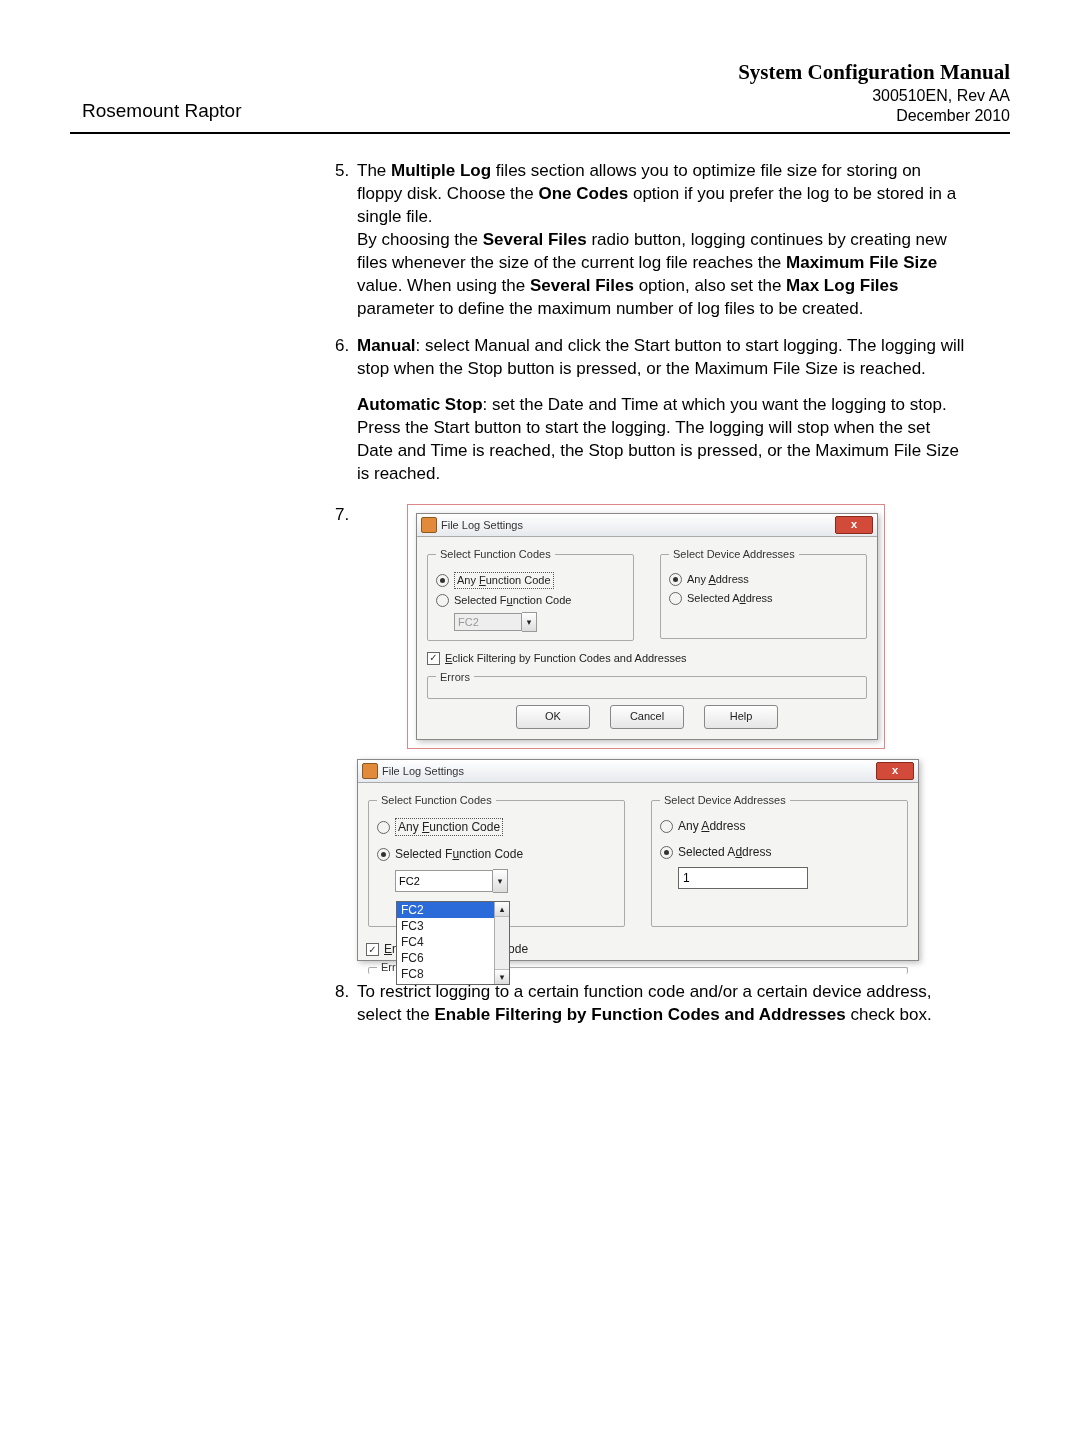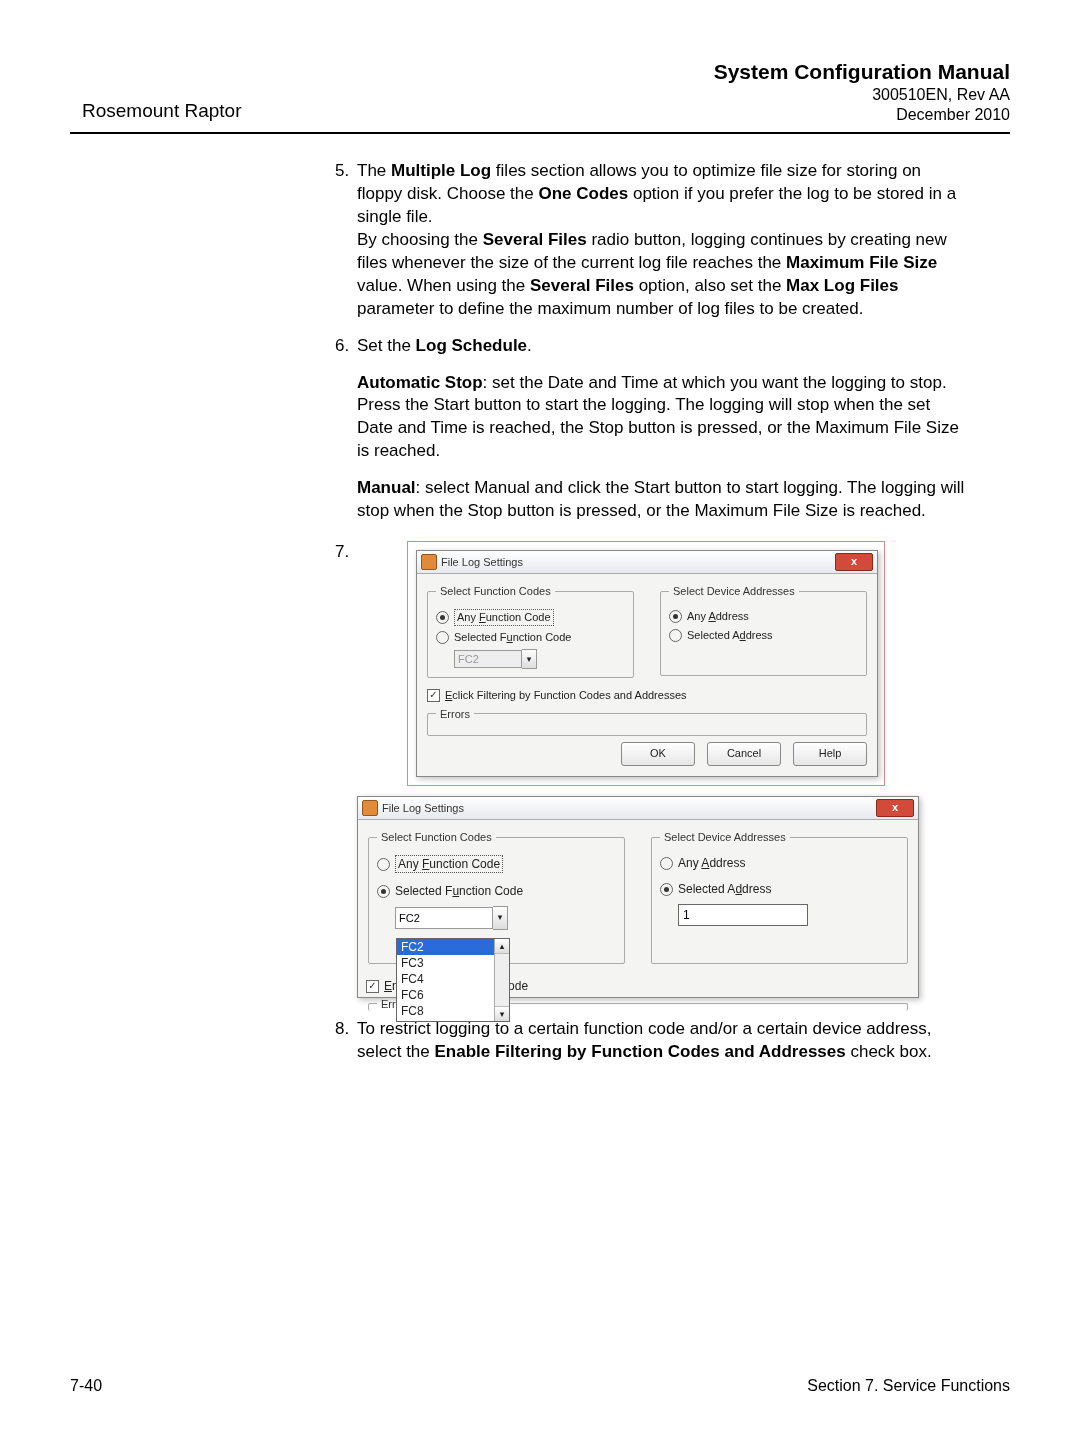--- a/index.html
+++ b/index.html
@@ -1,20 +1,20 @@
 <!DOCTYPE html>
 <html><head>
 <meta charset="utf-8">
 <style>
   html,body{margin:0;padding:0;background:#fff;}
   .page{width:1080px;height:1437px;margin:0 auto;position:relative;font-family:Arial,Helvetica,sans-serif;color:#000;}
   .header{position:relative;padding:60px 70px 0 70px;}
   .header-left{position:absolute;left:70px;top:100px;font-size:19px;margin-left:12px;}
   .header-right{position:absolute;right:70px;top:60px;text-align:right;}
-  .header-right .title{font-size:21px;font-weight:bold;}
+  .header-right .title{font-size:21px;font-weight:bold;font-family:Liberation Serif, serif;}
   .header-right .doc{font-size:16px;margin-top:2px;}
   .header-right .date{font-size:16px;margin-top:2px;}
   .hr{position:absolute;left:70px;right:70px;top:132px;height:0;border-top:2px solid #000;}
   .body{position:absolute;left:70px;right:70px;top:160px;bottom:80px;font-size:17px;line-height:1.35;}
   ol.steps{list-style:none;padding:0;margin:0 0 0 265px;max-width:630px;}
   ol.steps > li{margin-bottom:14px;position:relative;padding-left:22px;}
   ol.steps > li > .num{position:absolute;left:0;top:0;}
   ol.steps p{margin:0 0 14px 0;}
   .bold{font-weight:bold;}
   .figure-wrap{margin:18px 0 10px 0;}
@@ -32,21 +32,21 @@
   .col{flex:1;}
   .radio,.chk{display:flex;align-items:center;gap:5px;margin:4px 0;}
   .radio .r{width:11px;height:11px;border:1px solid #666;border-radius:50%;display:inline-flex;align-items:center;justify-content:center;}
   .radio .r.sel::after{content:"";width:5px;height:5px;background:#333;border-radius:50%;}
   .chk .c{width:11px;height:11px;border:1px solid #666;background:#fff;display:inline-flex;align-items:center;justify-content:center;font-size:10px;line-height:10px;}
   .chk .c.sel::after{content:"✓";color:#333;font-size:10px;line-height:10px;}
   .ul{text-decoration:underline;}
   .combo{display:flex;align-items:center;}
   .combo input{width:60px;height:16px;border:1px solid #999;font-size:11px;padding:0 3px;}
   .combo .arrow{width:14px;height:18px;border:1px solid #999;border-left:none;background:linear-gradient(#fff,#ddd);display:inline-flex;align-items:center;justify-content:center;font-size:9px;}
-  .btnrow{display:flex;justify-content:flex-end;gap:12px;margin-top:6px;}
+  .btnrow{display:flex;justify-content:center;gap:20px;margin-top:6px;}
   .btn{width:72px;height:22px;border:1px solid #888;background:linear-gradient(#fff,#e6e6e6);border-radius:3px;text-align:center;line-height:20px;font-size:11px;}
   .dropdown-list{position:absolute;border:1px solid #666;background:#fff;font-size:12px;z-index:5;}
   .dropdown-list .opt{padding:0 4px;line-height:16px;white-space:nowrap;}
   .dropdown-list .opt.sel{background:#2a6bd9;color:#fff;}
   .dropdown-scroll{position:absolute;right:0;top:0;bottom:0;width:14px;background:#eee;border-left:1px solid #aaa;}
   .dropdown-scroll .up,.dropdown-scroll .dn{height:14px;background:linear-gradient(#fff,#ddd);text-align:center;font-size:9px;line-height:14px;border-bottom:1px solid #bbb;}
   .dropdown-scroll .dn{border-top:1px solid #bbb;border-bottom:none;position:absolute;bottom:0;left:0;right:0;}
   .footer{position:absolute;left:70px;right:70px;bottom:42px;display:flex;justify-content:space-between;font-size:16px;}
   .fig1-outer{border:1px solid #d88;padding:8px;margin-left:50px;width:460px;position:relative;}
   .fig2-outer{position:relative;margin-left:0;width:560px;}
@@ -74,23 +74,22 @@
       <li>
         <span class="num">5.</span>
         <p>
           <span>The </span><span class="bold">Multiple Log</span><span> files section allows you to optimize file size for storing on floppy disk. Choose the </span><span class="bold">One Codes</span><span> option if you prefer the log to be stored in a single file.</span><br>
           <span>By choosing the </span><span class="bold">Several Files</span><span> radio button, logging continues by creating new files whenever the size of the current log file reaches the </span><span class="bold">Maximum File Size</span><span> value. When using the </span><span class="bold">Several Files</span><span> option, also set the </span><span class="bold">Max Log Files</span><span> parameter to define the maximum number of log files to be created.</span>
         </p>
       </li>
 
       <li>
         <span class="num">6.</span>
-        <p><span>Set the </span><span class="bold">Log Schedule</span><span>.</span></p>
+        <p><span class="bold">Manual</span><span>: select Manual and click the Start button to start logging. The logging will stop when the Stop button is pressed, or the Maximum File Size is reached.</span></p>
         <p><span class="bold">Automatic Stop</span><span>: set the Date and Time at which you want the logging to stop. Press the Start button to start the logging. The logging will stop when the set Date and Time is reached, the Stop button is pressed, or the Maximum File Size is reached.</span></p>
-        <p><span class="bold">Manual</span><span>: select Manual and click the Start button to start logging. The logging will stop when the Stop button is pressed, or the Maximum File Size is reached.</span></p>
       </li>
 
       <li>
         <span class="num">7.</span>
 
         <div class="figure-wrap">
           <div class="fig1-outer">
             <div class="dialog" style="width:100%;">
               <div class="dlg-title">
                 <span class="ico"></span>
@@ -225,17 +224,13 @@
         </div>
       </li>
 
       <li style="margin-top:20px;">
         <span class="num">8.</span>
         <p><span>To restrict logging to a certain function code and/or a certain device address, select the </span><span class="bold">Enable Filtering by Function Codes and Addresses</span><span> check box.</span></p>
       </li>
     </ol>
   </div>
 
-  <div class="footer">
-    <span>7-40</span>
-    <span>Section 7. Service Functions</span>
-  </div>
 </div>
 
 </body></html>

